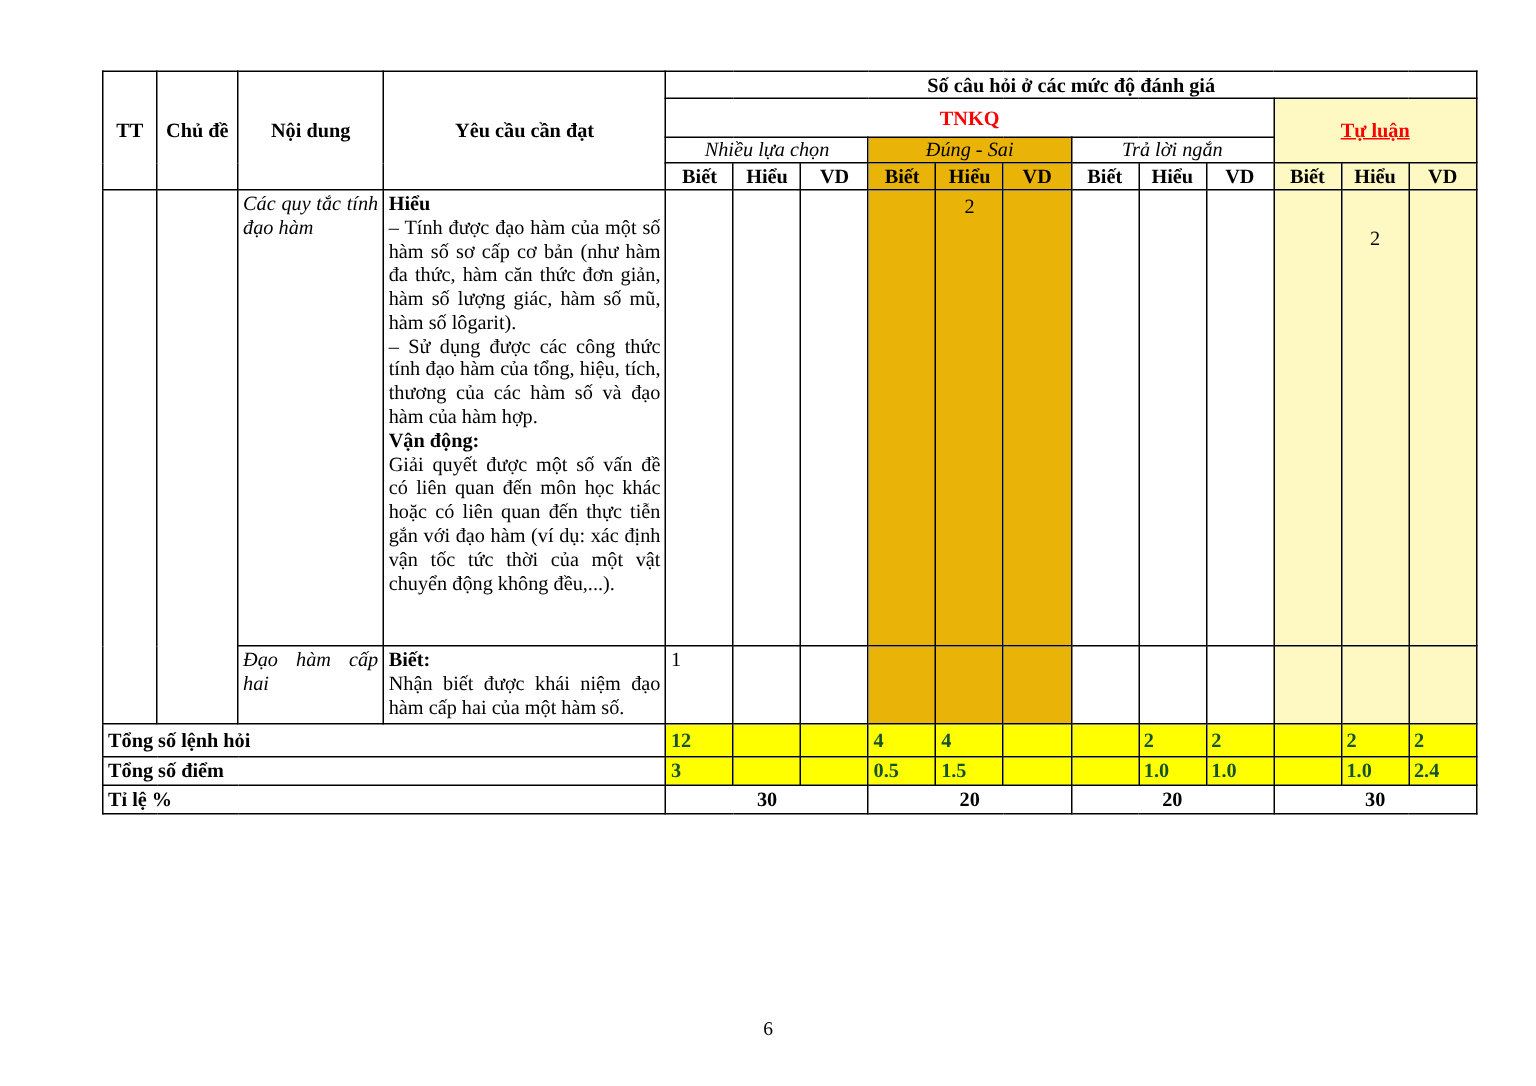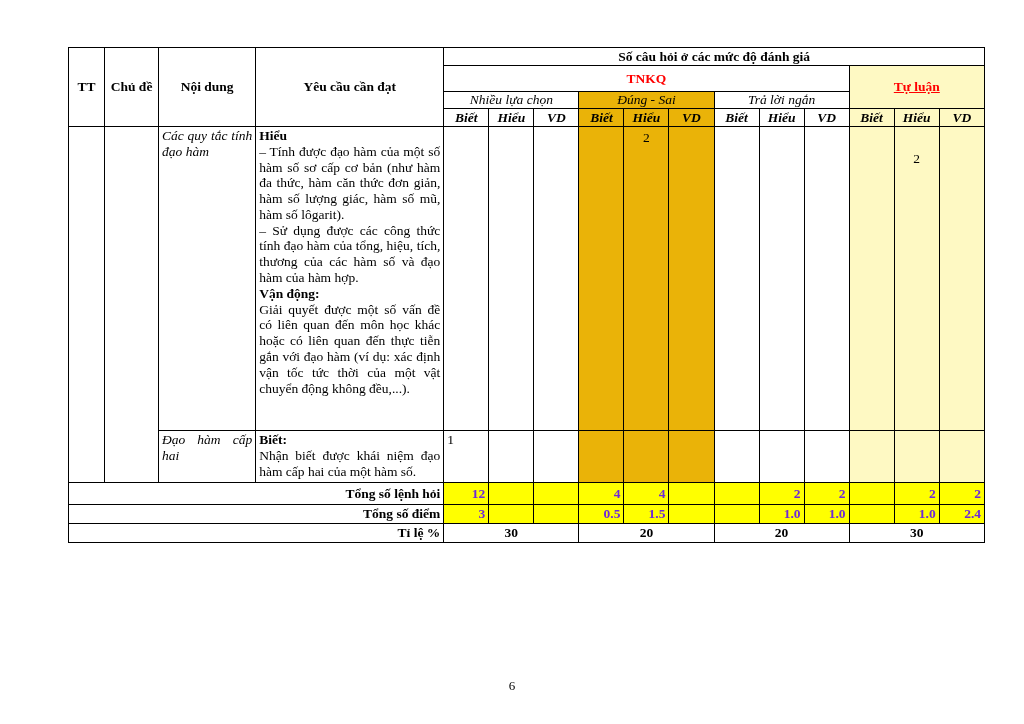--- a/index.html
+++ b/index.html
@@ -23,40 +23,40 @@
     line-height: 1.17;
     vertical-align: top;
     overflow: hidden;
     word-wrap: break-word;
   }
   th { font-weight: bold; text-align: center; vertical-align: middle; padding: 0 2px; }
 
   .h1row { height: 18px; }
   .h2row { height: 26px; }
   .h3row { height: 17px; }
-  .h4row { height: 18px; font-style: italic; }
+  .h4row { height: 18px; }
   .bodyA { height: 304px; }
   .bodyB { height: 52px; }
   .t1 { height: 22px; }
   .t2 { height: 15px; }
   .t3 { height: 17px; }
 
   .red { color: #FF0000; }
   .underline { text-decoration: underline; }
   .grp { font-weight: normal; font-style: italic; }
   .ds { background: #eab308; }
   .tl { background: #fef9c3; }
   .yellow { background: #FFFF00; }
   .just { text-align: justify; }
   .num { text-align: center; }
   .hi { padding-top: 3px; }
   .low { padding-top: 24px; }
   .leftv { text-align: left; }
-  .tlabel { font-weight: bold; text-align: right; vertical-align: middle; margin-left: 36px; }
-  .redv { color: #6d28d9; font-weight: bold; text-align: right; vertical-align: middle; }
+  .tlabel { font-weight: bold; text-align: left; vertical-align: middle; margin-left: 36px; }
+  .redv { color: #14532d; font-weight: bold; text-align: left; vertical-align: middle; }
   .pct { font-weight: bold; text-align: center; vertical-align: middle; }
   .bold { font-weight: bold; }
   .nd { font-style: italic; text-align: justify; margin-top: 43px; }
 
   .pageno {
     position: absolute; left: 0; right: 0; top: 678px;
     text-align: center; font-size: 13px;
   }
 </style>
 </head>

